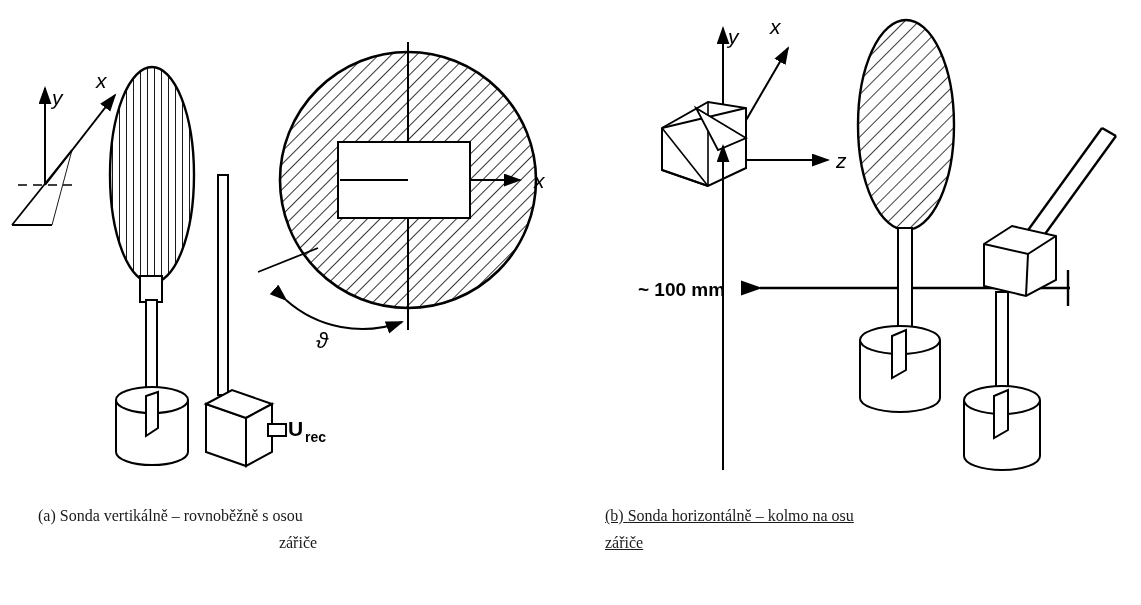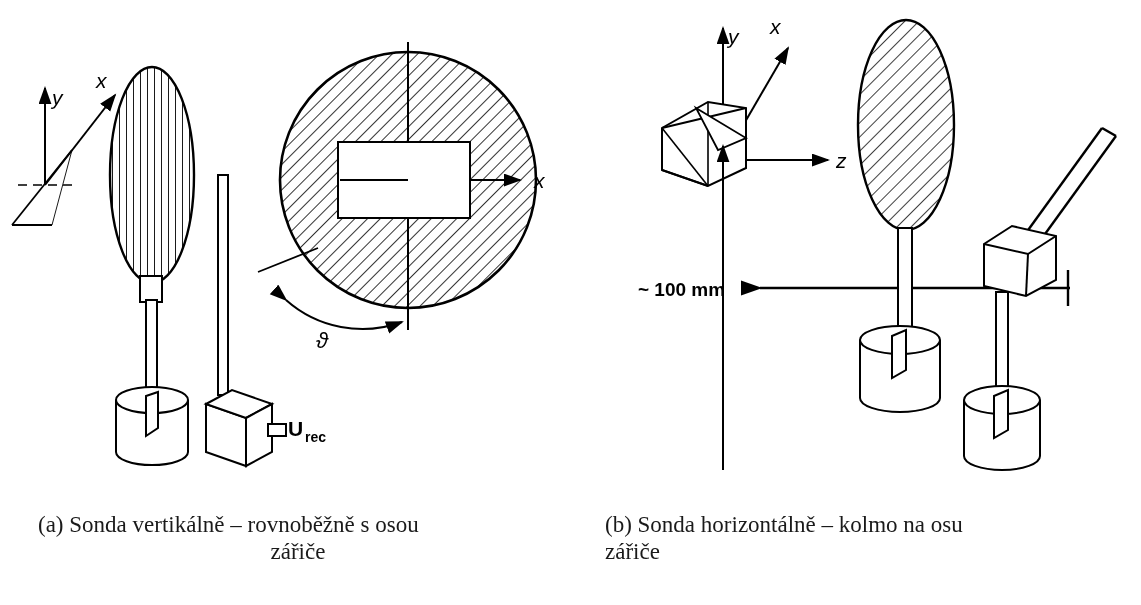--- a/index.html
+++ b/index.html
@@ -37,39 +37,40 @@
 
   .captions {
     position: absolute;
     left: 0;
     top: 502px;
     width: 1141px;
     height: 100px;
   }
   .caption {
     position: absolute;
-    top: 9px;
+    top: 0;
     font-family: "Liberation Serif", serif;
-    font-size: 23px;
+    font-size: 16px;
     line-height: 27px;
     color: #1a1a1a;
   }
   #caption-a {
     left: 38px;
     width: 520px;
     text-align: justify;
   }
   #caption-a .cap-line2 {
     display: block;
     text-align: center;
   }
   #caption-b {
     left: 605px;
     width: 520px;
     text-align: justify;
+    text-decoration: underline;
   }
   #caption-b .cap-line2 {
     display: block;
     text-align: left;
   }
   .cap-text { display: inline; }
   svg { display: block; }
   text { font-family: "Liberation Sans", sans-serif; }
 </style>
 </head>

